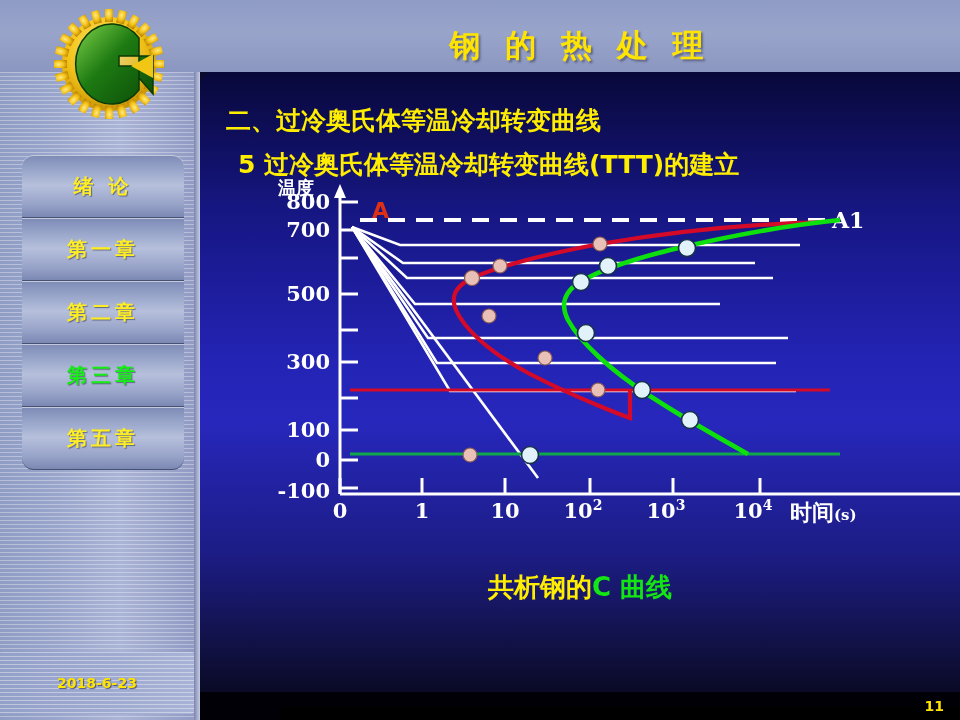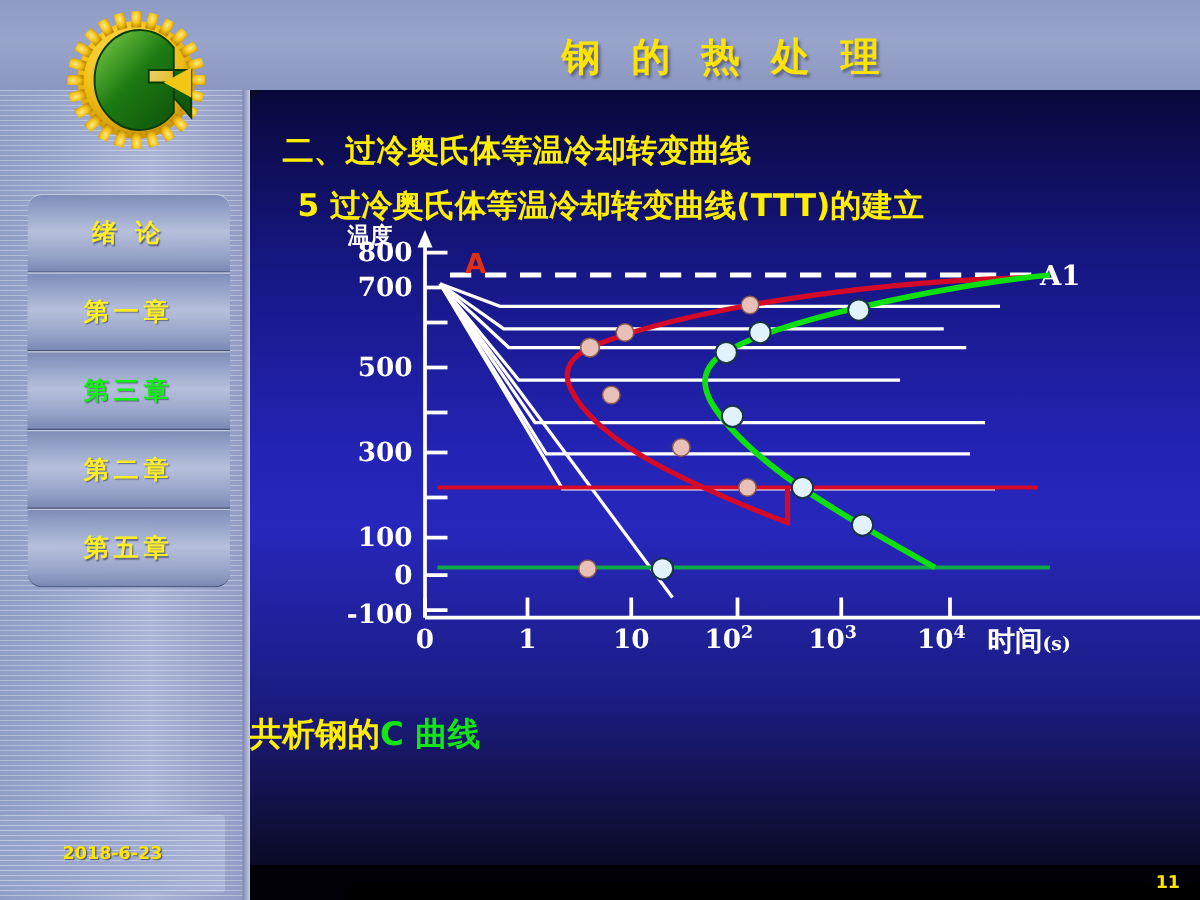--- a/index.html
+++ b/index.html
@@ -57,21 +57,21 @@
   .nav-label{
     font-family:"DejaVu Serif", serif;
     font-size:20px;font-weight:bold;color:#ffee22;
     letter-spacing:4px;
     text-shadow:1px 1px 1px rgba(50,50,80,.6);
   }
   .nav-item.active .nav-label{color:#13ef13;}
 
   
   #date-box{
-    position:absolute;left:0;top:652px;width:180px;height:62px;
+    position:absolute;left:0;top:652px;width:194px;height:62px;
     display:flex;align-items:center;justify-content:center;
     background:
       repeating-linear-gradient(to bottom,
         rgba(255,255,255,0.40) 0px, rgba(255,255,255,0.40) 1px,
         rgba(255,255,255,0.0) 1px, rgba(255,255,255,0.0) 4px),
       linear-gradient(to right,#93a0c8,#a8b2d6);
     border-radius:3px;
   }
   #date-text{
     font-family:"DejaVu Sans", sans-serif;
@@ -108,21 +108,21 @@
     font-size:25px;font-weight:bold;color:#ffee00;
     letter-spacing:0px;white-space:nowrap;
   }
   .head2{
     position:absolute;left:38px;top:76px;
     font-family:"DejaVu Sans", sans-serif;
     font-size:25px;font-weight:bold;color:#ffee00;
     white-space:nowrap;
   }
   #caption{
-    position:absolute;left:0;top:498px;width:760px;text-align:left;
+    position:absolute;left:0;top:498px;width:760px;text-align:center;
     font-family:"DejaVu Sans", sans-serif;
     font-size:26px;font-weight:bold;white-space:nowrap;
   }
   .cap-y{color:#ffee00;}
   .cap-g{color:#13e613;}
 
   
   #chart-svg{position:absolute;left:0;top:106px;width:760px;height:400px;}
   .axis-label{font-family:"DejaVu Serif",serif;font-weight:bold;fill:#ffffff;}
 </style>
@@ -190,25 +190,25 @@
     <span id="title-text">钢 的 热 处 理</span>
   </div>
 
   <div id="nav">
     <div class="nav-item">
       <span class="nav-label">绪   论</span>
     </div>
     <div class="nav-item">
       <span class="nav-label">第一章</span>
     </div>
+    <div class="nav-item">
+      <span class="nav-label">第二章</span>
+    </div>
     <div class="nav-item active">
       <span class="nav-label">第三章</span>
-    </div>
-    <div class="nav-item">
-      <span class="nav-label">第二章</span>
     </div>
     <div class="nav-item">
       <span class="nav-label">第五章</span>
     </div>
   </div>
 
   <div id="date-box">
     <span id="date-text">2018-6-23</span>
   </div>
 

